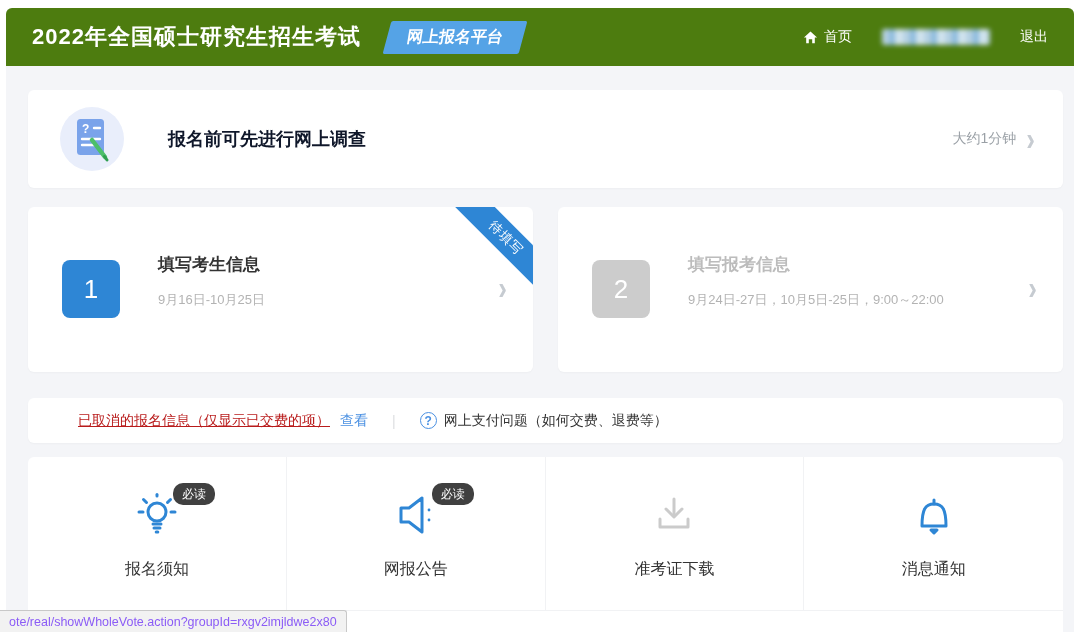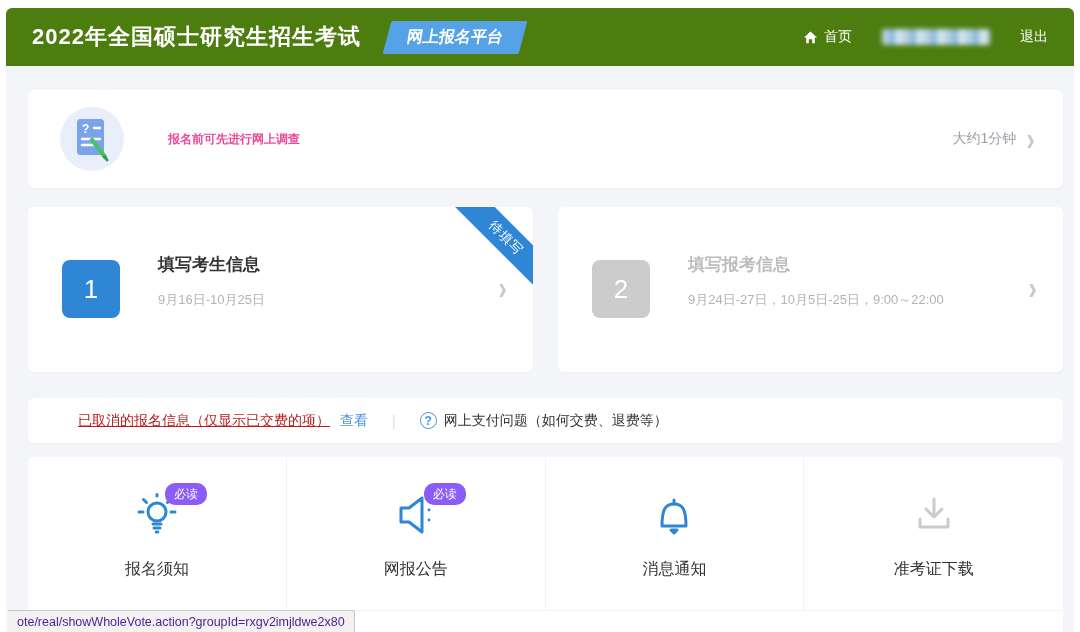--- a/index.html
+++ b/index.html
@@ -33,21 +33,21 @@
   
   .card{background:#fff;border-radius:6px;box-shadow:0 1px 2px rgba(0,0,0,.03);}
   .survey-card{
     position:absolute;left:22px;top:82px;width:1035px;height:98px;box-sizing:border-box;
     display:flex;align-items:center;padding:0 28px 0 32px;cursor:pointer;
   }
   .survey-icon{
     width:64px;height:64px;border-radius:50%;background:#e9eefb;
     display:flex;align-items:center;justify-content:center;flex:none;
   }
-  .survey-title{font-size:12px;font-weight:bold;color:#ec4899;margin-left:44px;}
+  .survey-title{font-size:18px;font-weight:bold;color:#0f172a;margin-left:44px;}
   .survey-right{margin-left:auto;display:flex;align-items:center;gap:10px;}
   .survey-duration{font-size:14px;color:#9aa0a6;}
   .chev{font-size:26px;color:#c6cbd1;line-height:1;font-weight:bold;transform:scaleY(1.25);}
   
   .step-card{
     position:absolute;top:199px;width:505px;height:165px;box-sizing:border-box;
     overflow:hidden;cursor:pointer;
   }
   .step-card.one{left:22px;}
   .step-card.two{left:552px;}
@@ -85,29 +85,29 @@
     position:absolute;left:22px;top:449px;width:1035px;height:183px;
     background:#fff;border-radius:6px 6px 0 0;display:grid;grid-template-columns:repeat(4,1fr);
   }
   .shortcut{
     position:relative;height:153px;border-bottom:1px solid #f1f2f4;cursor:pointer;
     display:flex;flex-direction:column;align-items:center;
   }
   .shortcut:not(:last-child){border-right:1px solid #f1f2f4;}
   .icon-wrap{position:relative;margin-top:34px;width:48px;height:48px;}
   .must-read{
-    position:absolute;left:32px;top:-8px;background:#8b5cf6;color:#fff;font-size:12px;
+    position:absolute;left:40px;top:-8px;background:#404040;color:#fff;font-size:12px;
     padding:2.5px 9px;border-radius:10px;white-space:nowrap;font-family:Liberation Serif, serif;
   }
   .shortcut-label{margin-top:20px;font-size:16px;color:#333;}
   
   .status-tip{
-    position:absolute;left:8px;bottom:0;height:21px;background:#f2f2f2;
+    position:absolute;left:0;bottom:0;height:21px;background:#f2f2f2;
     border:1px solid #c8c8c8;border-left:none;border-bottom:none;border-radius:0 3px 0 0;
-    font-size:12.5px;color:#4c1d95;display:flex;align-items:center;padding:0 9px;
+    font-size:12.5px;color:#8b5cf6;display:flex;align-items:center;padding:0 9px;
     font-family:"Liberation Sans","DejaVu Sans",sans-serif;z-index:5;
   }
   svg{display:block;}
 </style>
 </head>
 <body>
 
 <div class="page">
 
   <div class="header">
@@ -205,39 +205,39 @@
           </svg>
         </span>
         <span class="must-read">必读</span>
       </div>
       <div class="shortcut-label">网报公告</div>
     </div>
 
     <div class="shortcut">
       <div class="icon-wrap">
         <span>
+          <svg width="48" height="48" viewBox="0 0 48 48" fill="none" stroke="#cbcbcb" stroke-width="3" stroke-linecap="round" stroke-linejoin="round">
+            <path d="M24 8 v17"></path>
+            <path d="M16 18 l8 8 8-8"></path>
+            <path d="M10 28 v8 h28 v-8"></path>
+          </svg>
+        </span>
+      </div>
+      <div class="shortcut-label">准考证下载</div>
+    </div>
+
+    <div class="shortcut">
+      <div class="icon-wrap">
+        <span>
           <svg width="48" height="48" viewBox="0 0 48 48" fill="none" stroke="#2e86d5" stroke-width="3" stroke-linecap="round" stroke-linejoin="round">
             <path d="M12 35 c0,-16 3,-22 12,-22 c9,0 12,6 12,22 z"></path>
             <path d="M24 13 v-4"></path>
             <path d="M21 39 l3 3 3 -3 z" fill="#2e86d5"></path>
           </svg>
         </span>
       </div>
       <div class="shortcut-label">消息通知</div>
     </div>
 
-    <div class="shortcut">
-      <div class="icon-wrap">
-        <span>
-          <svg width="48" height="48" viewBox="0 0 48 48" fill="none" stroke="#cbcbcb" stroke-width="3" stroke-linecap="round" stroke-linejoin="round">
-            <path d="M24 8 v17"></path>
-            <path d="M16 18 l8 8 8-8"></path>
-            <path d="M10 28 v8 h28 v-8"></path>
-          </svg>
-        </span>
-      </div>
-      <div class="shortcut-label">准考证下载</div>
-    </div>
-
   </div>
 </div>
 
 <div class="status-tip">ote/real/showWholeVote.action?groupId=rxgv2imjldwe2x80</div>
 
 </body></html>

